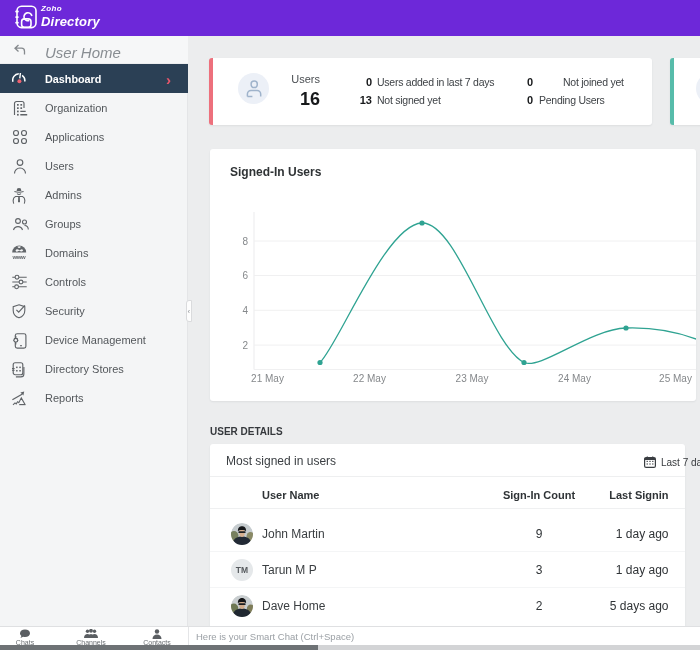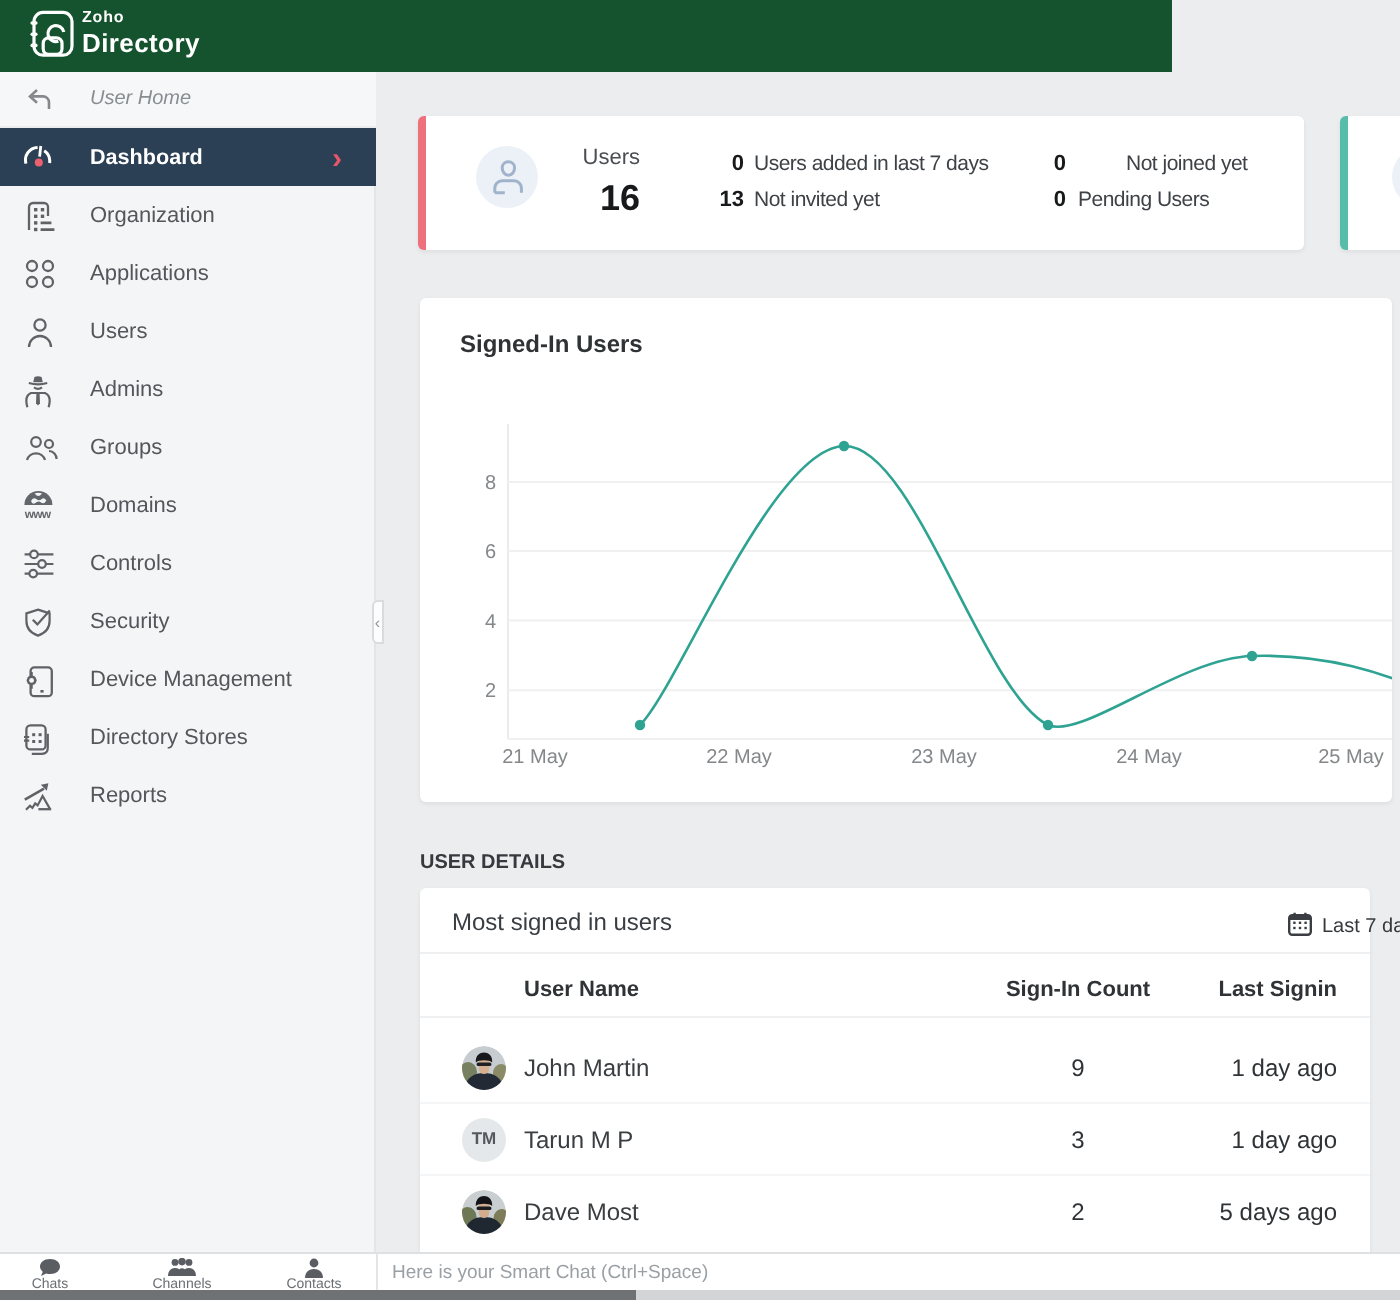--- a/index.html
+++ b/index.html
@@ -1,29 +1,29 @@
 <!DOCTYPE html>
 <html><head>
 <meta charset="utf-8">
 <style>
 * { margin:0; padding:0; box-sizing:border-box; }
 html,body { width:700px; height:650px; overflow:hidden; font-family:"Liberation Sans", sans-serif; background:#ECEDEE; }
 #page { position:relative; width:700px; height:650px; }
 
 
-#header { position:absolute; left:0; top:0; width:586px; height:36px; background:#14532d; }
+#header { position:absolute; left:0; top:0; width:700px; height:36px; background:#6d28d9;font-style:italic; }
 #logo { position:absolute; left:15px; top:5px; }
 #brand { position:absolute; left:41px; top:4px; color:#fff; }
 #brand .z { font-size:8px; font-weight:bold; letter-spacing:.4px; display:block; line-height:10px; }
 #brand .d { font-size:13px; font-weight:bold; letter-spacing:.2px; display:block; line-height:15px; }
 
 
 #sidebar { position:absolute; left:0; top:36px; width:188px; height:590px; background:#F4F5F6; border-right:1px solid #E4E5E7; }
 #userhome { position:absolute; left:0; top:0; width:188px; height:28px; background:#F6F7F8; border-bottom:1px solid #ECEDEF;}
-#userhome .txt { position:absolute; left:45px; top:8px; font-style:italic; font-size:10px; color:#888D92; }
+#userhome .txt { position:absolute; left:45px; top:8px; font-style:italic; font-size:15px; color:#888D92; }
 #userhome svg { position:absolute; left:13px; top:8px; }
 #menu { position:absolute; left:0; top:28px; width:188px; }
 .mi { position:relative; width:188px; height:29px; }
 .mi .lbl { position:absolute; left:45px; top:50%; margin-top:-7px; font-size:11px; color:#53575B; line-height:14px; }
 .mi svg { position:absolute; left:12px; top:50%; margin-top:-8px; }
 .mi.active { background:#2B4055; }
 .mi.active svg { margin-top:-6.5px; }
 .mi.active .lbl { color:#FFFFFF; font-weight:bold; font-size:10.8px; }
 .mi.active .chev { position:absolute; left:166px; top:50%; margin-top:-8px; color:#E8566B; font-size:15px; font-weight:bold; }
 #collapser { position:absolute; left:185.5px; top:300px; width:6.5px; height:22px; background:#FDFDFD; border:1px solid #DADBDD; border-radius:3px 0 0 3px; font-size:8px; color:#909498; line-height:22px; text-align:center; }
@@ -222,21 +222,21 @@
       <path d="M16.2 7.9 C18 7.9 19.3 9.2 19.3 10.9 C19.3 12.9 18 14.6 16.2 14.6 C14.4 14.6 13.1 12.9 13.1 10.9 C13.1 9.2 14.4 7.9 16.2 7.9 Z" fill="none" stroke="#9FB3CB" stroke-width="1.5"></path>
       <path d="M9.4 23.4 L9.4 21.1 C9.4 19.1 11 17.4 13 17.4 L19.1 17.4 C21.1 17.4 22.7 19.1 22.7 21.1 L22.7 23.4 M9.4 23.4 L14.4 23.4" fill="none" stroke="#9FB3CB" stroke-width="1.5"></path>
     </svg></div>
     <div id="c1users">
         <div class="t">Users</div>
         <div class="n">16</div>
       </div>
     <div class="statline" style="left:63px; top:18px; width:96px; text-align:right;"><b>0</b></div>
     <div class="statline" style="left:164px; top:18px;">Users added in last 7 days</div>
     <div class="statline" style="left:63px; top:36px; width:96px; text-align:right;"><b>13</b></div>
-    <div class="statline" style="left:164px; top:36px;">Not invited yet</div>
+    <div class="statline" style="left:164px; top:36px;">Not signed yet</div>
     <div class="statline" style="left:224px; top:18px; width:96px; text-align:right;"><b>0</b></div>
     <div class="statline" style="left:326px; top:18px;padding-left:24px;">Not joined yet</div>
     <div class="statline" style="left:224px; top:36px; width:96px; text-align:right;"><b>0</b></div>
     <div class="statline" style="left:326px; top:36px;">Pending Users</div>
   </div>
   <div class="card" id="card2">
     <div class="iconcirc"></div>
   </div>
 
   <div class="card" id="chartcard">
@@ -317,21 +317,21 @@
     <div class="trow" style="top:144px; height:36px;">
       <span class="avatar"><svg width="22" height="22" viewBox="0 0 22 22">
             <circle cx="11" cy="11" r="11" fill="#C9CED0"></circle>
             <ellipse cx="2.8" cy="13.5" rx="4.5" ry="5" fill="#6E7854"></ellipse>
             <ellipse cx="19.8" cy="14" rx="4" ry="4.5" fill="#7E7C58"></ellipse>
             <path d="M1 22 C2 15.5 6 13.5 11 13.5 C16 13.5 20 15.5 21 22 Z" fill="#1F2730"></path>
             <rect x="8.4" y="5.5" width="5.2" height="8.5" rx="2.4" fill="#D2AC8C"></rect>
             <path d="M6.9 8 C6.7 4.4 9 3 11 3 C13 3 15.3 4.4 15.1 8 C13.8 6.5 8.2 6.5 6.9 8 Z" fill="#131417"></path>
             <rect x="7.3" y="8.2" width="7.4" height="1.8" rx="0.8" fill="#1B1D20"></rect>
           </svg></span>
-      <span class="cell-name">Dave Most</span>
+      <span class="cell-name">Dave Home</span>
       <span class="cell-count">2</span>
       <span class="cell-last">5 days ago</span>
     </div>
   </div>
 
   <div id="botbar">
     <div class="btab" style="left:-5px;">
       <svg width="11" height="10" viewBox="0 0 11 10">
           <path d="M5.5 0.5 C8.5 0.5 10.5 2.2 10.5 4.3 C10.5 6.4 8.5 8 5.5 8 C4.9 8 4.2 7.9 3.6 7.7 L1 9 L1.9 6.9 C1 6.2 0.5 5.3 0.5 4.3 C0.5 2.2 2.5 0.5 5.5 0.5 Z" fill="#5A5E62"></path>
         </svg>

